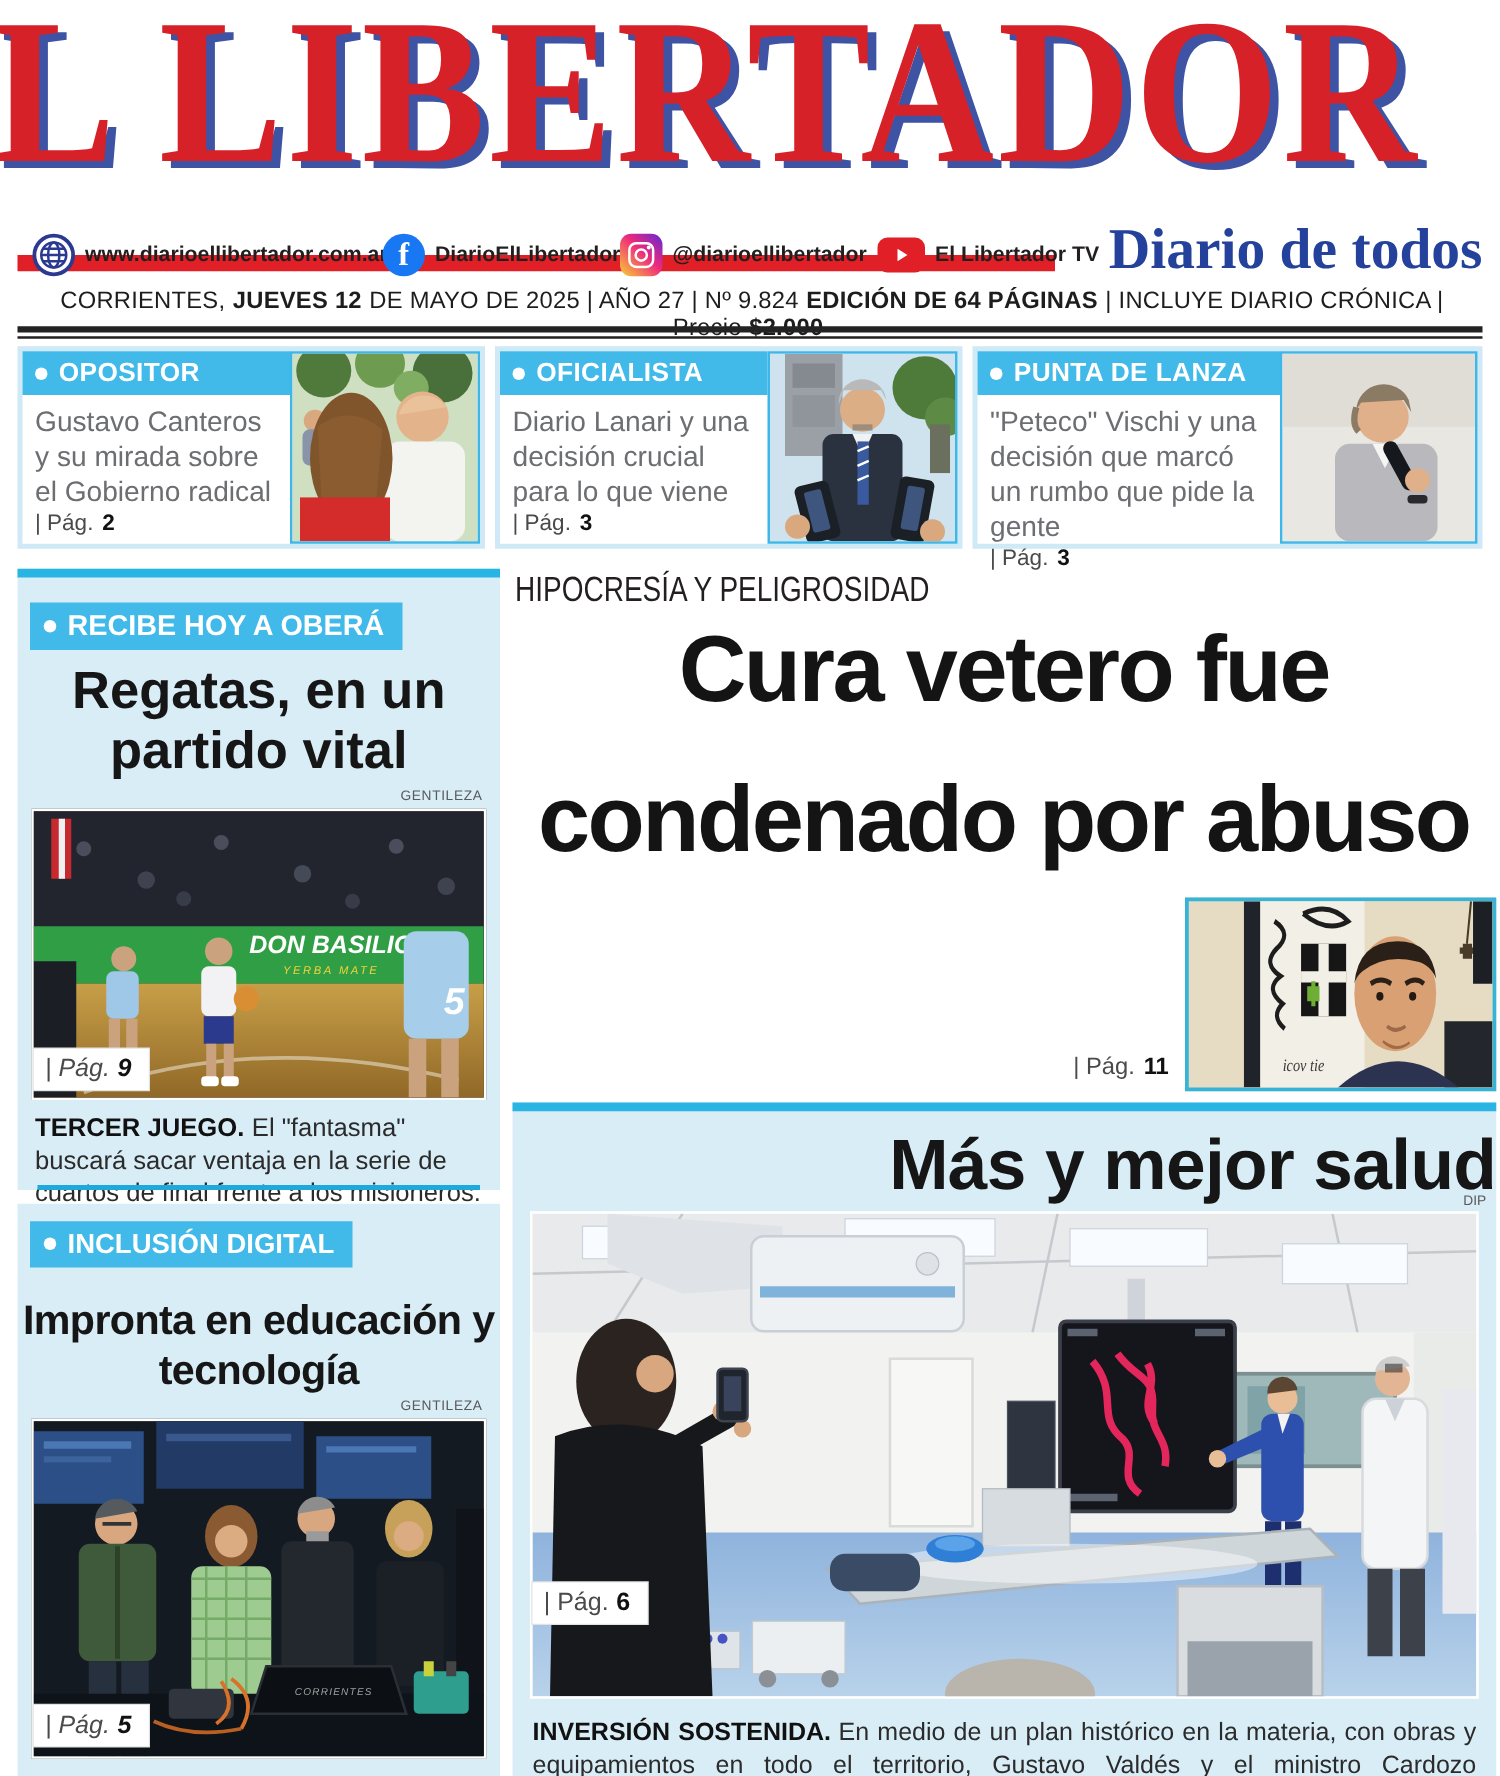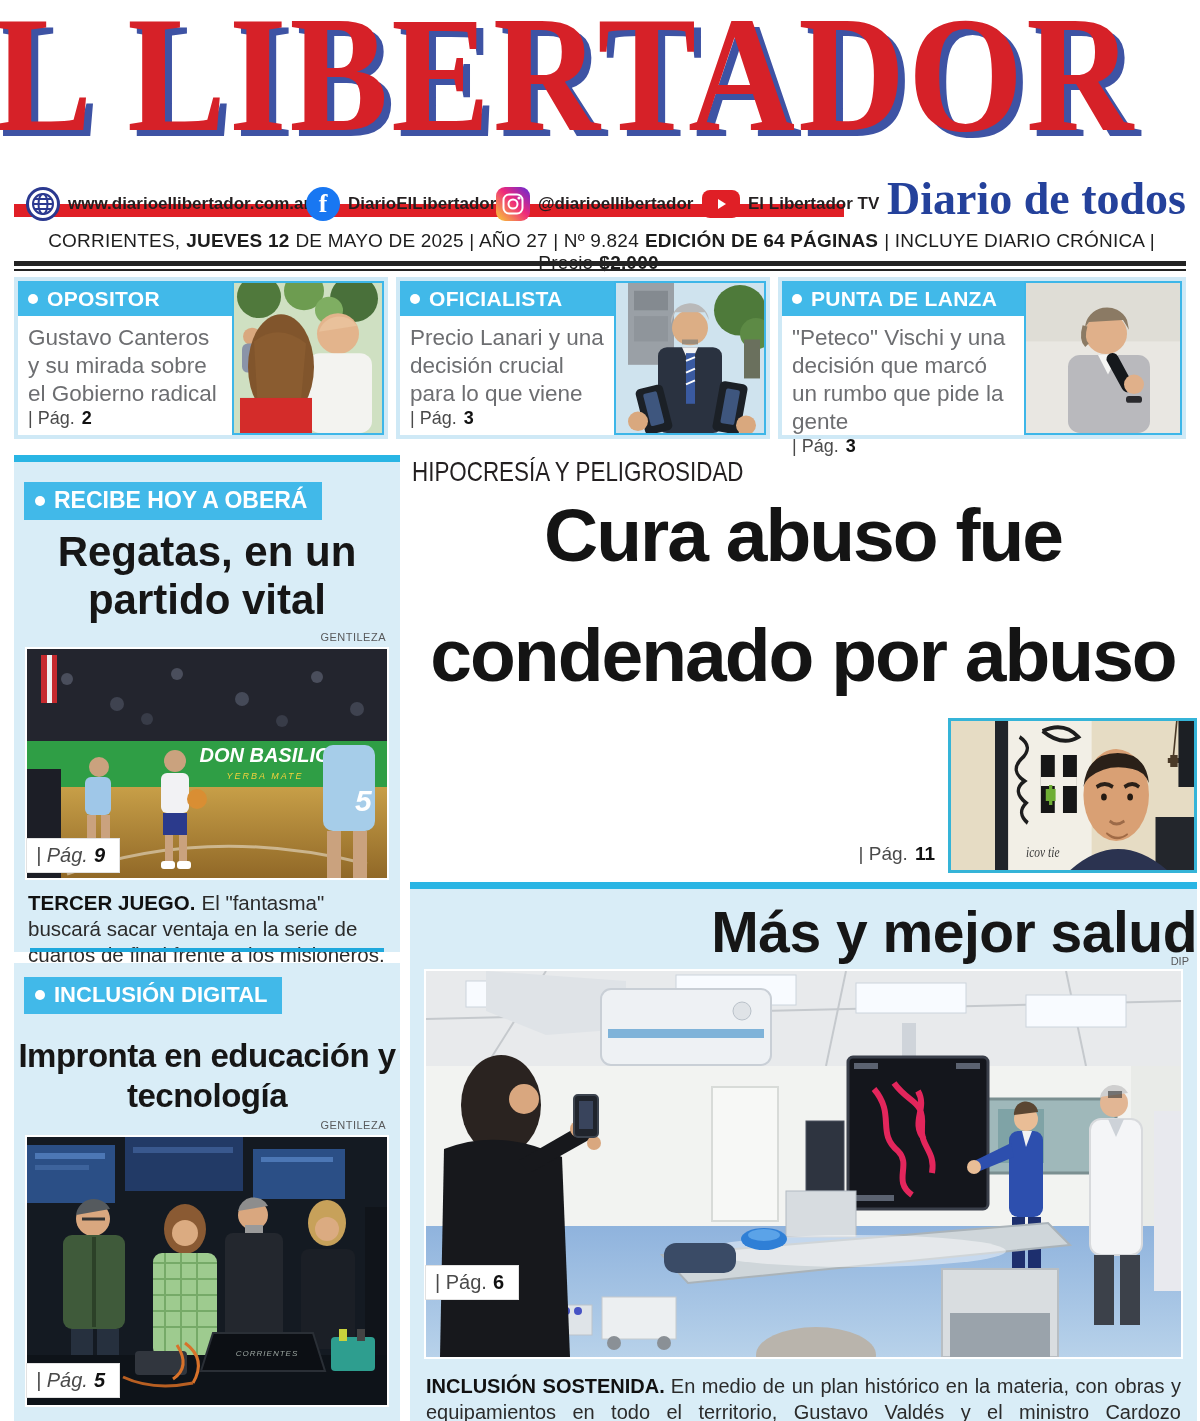--- a/index.html
+++ b/index.html
@@ -197,21 +197,21 @@
             <line x1="70" y1="104" x2="79" y2="100" stroke="#fff" stroke-width="2"></line>
           <rect x="24" y="106" width="28" height="48" rx="5" fill="#1b2026" transform="rotate(-14 38 130)"></rect>
             <rect x="31" y="112" width="14" height="34" rx="2" fill="#3e567e" transform="rotate(-14 38 130)"></rect>
           <rect x="100" y="102" width="28" height="52" rx="5" fill="#1b2026" transform="rotate(10 114 128)"></rect>
             <rect x="107" y="109" width="14" height="36" rx="2" fill="#3e567e" transform="rotate(10 114 128)"></rect>
           <circle cx="22" cy="142" r="10" fill="#d9a87e"></circle>
             <circle cx="130" cy="146" r="10" fill="#d9a87e"></circle>
         </svg>
       </div>
       <div class="teaser-body" style="right:152px;">
-        <div class="teaser-hl">Precio Lanari y una decisión crucial para lo que viene</div>
+        <div class="teaser-hl">Diario Lanari y una decisión crucial para lo que viene</div>
         <div class="pag-row">
           <span class="pag-label">| Pág.</span>
           <span class="pag-num">3</span>
         </div>
       </div>
     </div>
   </div>
 
   <div class="teaser" style="left:778px; width:408px;">
     <div class="teaser-inner">
@@ -355,21 +355,21 @@
         <path d="M96,240 q30,14 70,6" stroke="#b85f22" stroke-width="3" fill="none"></path>
       </svg>
       <div class="pag-overlay" style="bottom:8px;">
         <span class="pag-label">| Pág.</span>
         <span class="pag-num">5</span>
       </div>
     </div>
   </div>
 
   <div class="kicker">HIPOCRESÍA Y PELIGROSIDAD</div>
-  <div class="mainhl mainhl1">Cura abuso fue</div>
+  <div class="mainhl mainhl1">Cura vetero fue</div>
   <div class="mainhl mainhl2">condenado por abuso</div>
   <div class="lead-page">
     <span class="pag-label">| Pág.</span>
     <span class="pag-num">11</span>
   </div>
 
   <div class="priest-photo">
     <svg viewBox="0 0 243 149" preserveAspectRatio="none">
       <rect width="243" height="149" fill="#e6dcc4"></rect>
       <rect x="0" y="0" width="118" height="149" fill="#f2efe6"></rect>
@@ -475,17 +475,17 @@
           <circle cx="168" cy="172" r="7" fill="#d9a77f"></circle>
         <rect x="148" y="124" width="24" height="42" rx="4" fill="#20242c" stroke="#3c434e" stroke-width="2"></rect>
         <rect x="153" y="130" width="14" height="28" fill="#39445c"></rect>
       </svg>
       <div class="pag-overlay" style="bottom:58px;">
         <span class="pag-label">| Pág.</span>
         <span class="pag-num">6</span>
       </div>
     </div>
     <div class="salud-caption">
-      <span class="lead">INCLUSIÓN SOSTENIDA.</span><span>En medio de un plan histórico en la materia, con obras y equipamientos en todo el territorio, Gustavo Valdés y el ministro Cardozo inauguraron el Servicio de Angiografía del hospital Escuela.</span>
+      <span class="lead">INVERSIÓN SOSTENIDA.</span><span>En medio de un plan histórico en la materia, con obras y equipamientos en todo el territorio, Gustavo Valdés y el ministro Cardozo inauguraron el Servicio de Angiografía del hospital Escuela.</span>
     </div>
   </div>
 
 </div>
 
 </body></html>

